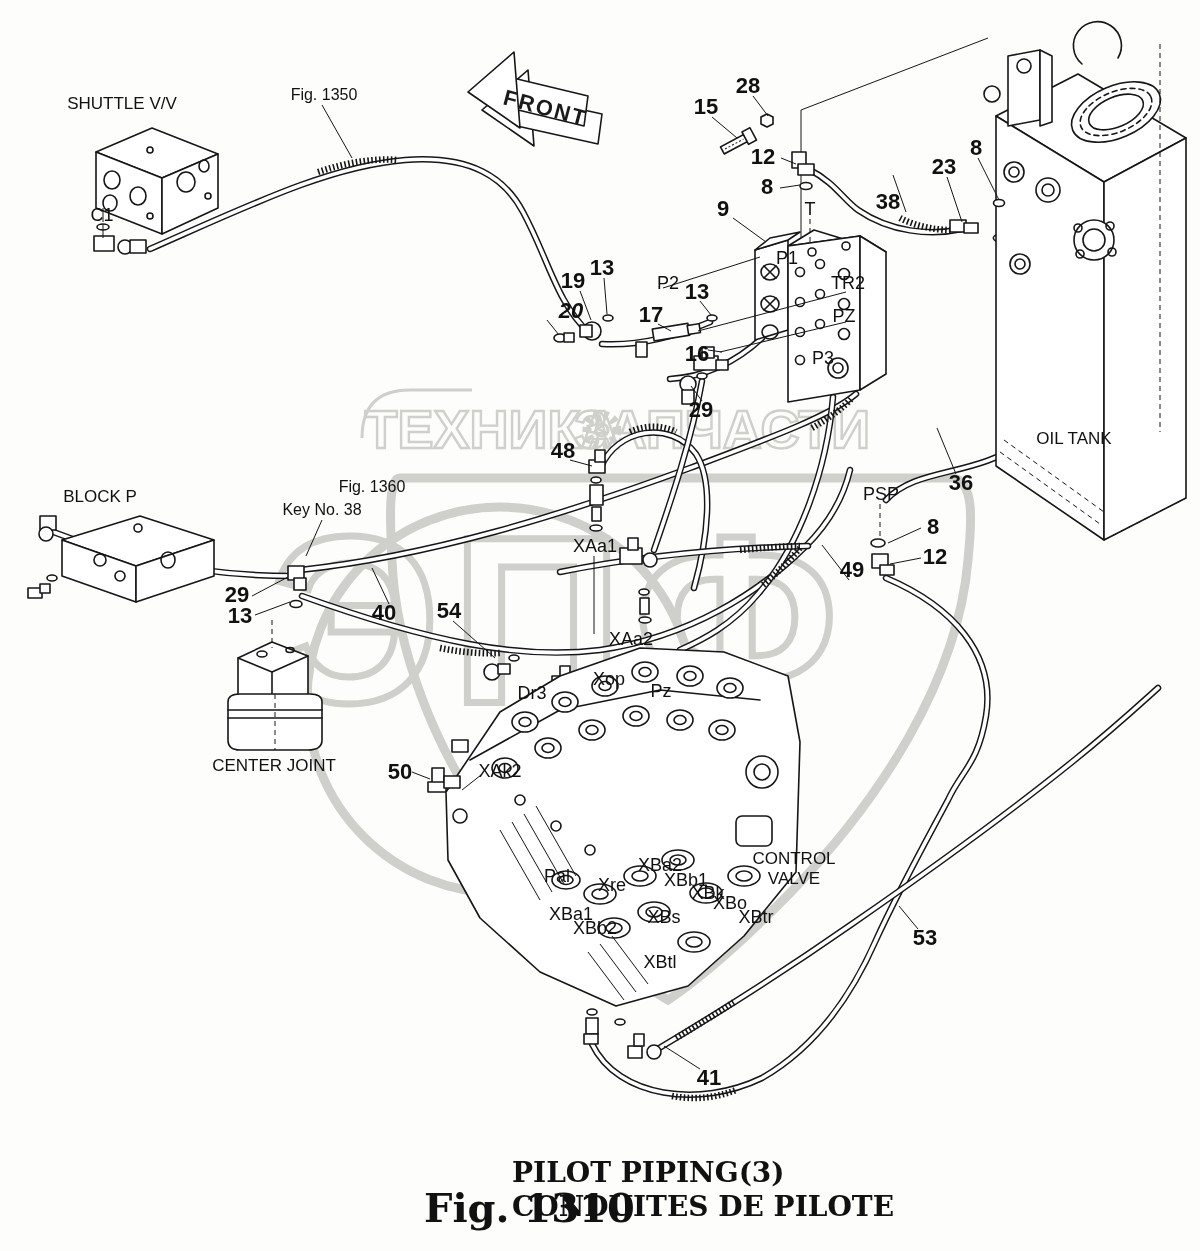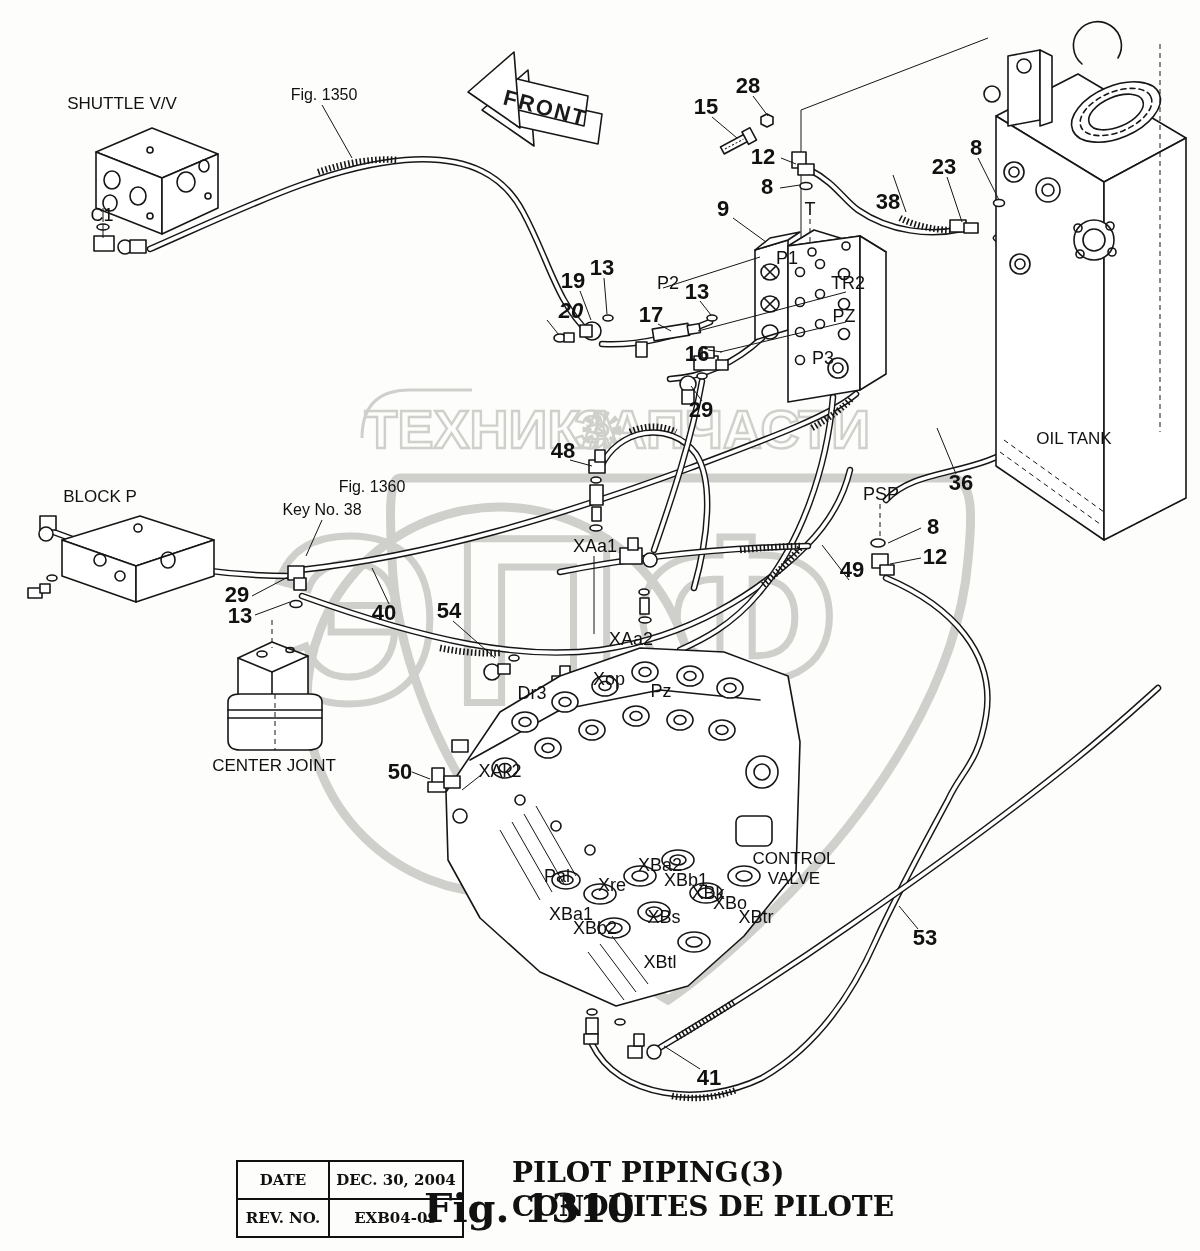--- a/index.html
+++ b/index.html
@@ -450,30 +450,20 @@
       <div class="lbl port" style="left: 686px; top: 880px;">XBb1</div>
       <div class="lbl port" style="left: 708px; top: 893px;">XBk</div>
       <div class="lbl port" style="left: 730px; top: 903px;">XBo</div>
       <div class="lbl port" style="left: 756px; top: 917px;">XBtr</div>
       <div class="lbl port" style="left: 571px; top: 914px;">XBa1</div>
       <div class="lbl port" style="left: 595px; top: 928px;">XBb2</div>
       <div class="lbl port" style="left: 664px; top: 917px;">XBs</div>
       <div class="lbl port" style="left: 660px; top: 956px; margin-top: 6px;">XBtl</div>
     </div>
 
-<div id="titleblock">
-  <div class="row">
-    <div class="c1">DATE</div>
-    <div class="c2">DEC. 30, 2004</div>
-  </div>
-  <div class="row">
-    <div class="c1">REV. NO.</div>
-    <div class="c2">EXB04-09</div>
-  </div>
-</div>
 
 <div id="figcaption">Fig. 1310</div>
 <div id="maintitle">
   <div>PILOT PIPING(3)</div>
   <div>CONDUITES DE PILOTE</div>
 </div>
 
 </div>
 
 </body></html>

